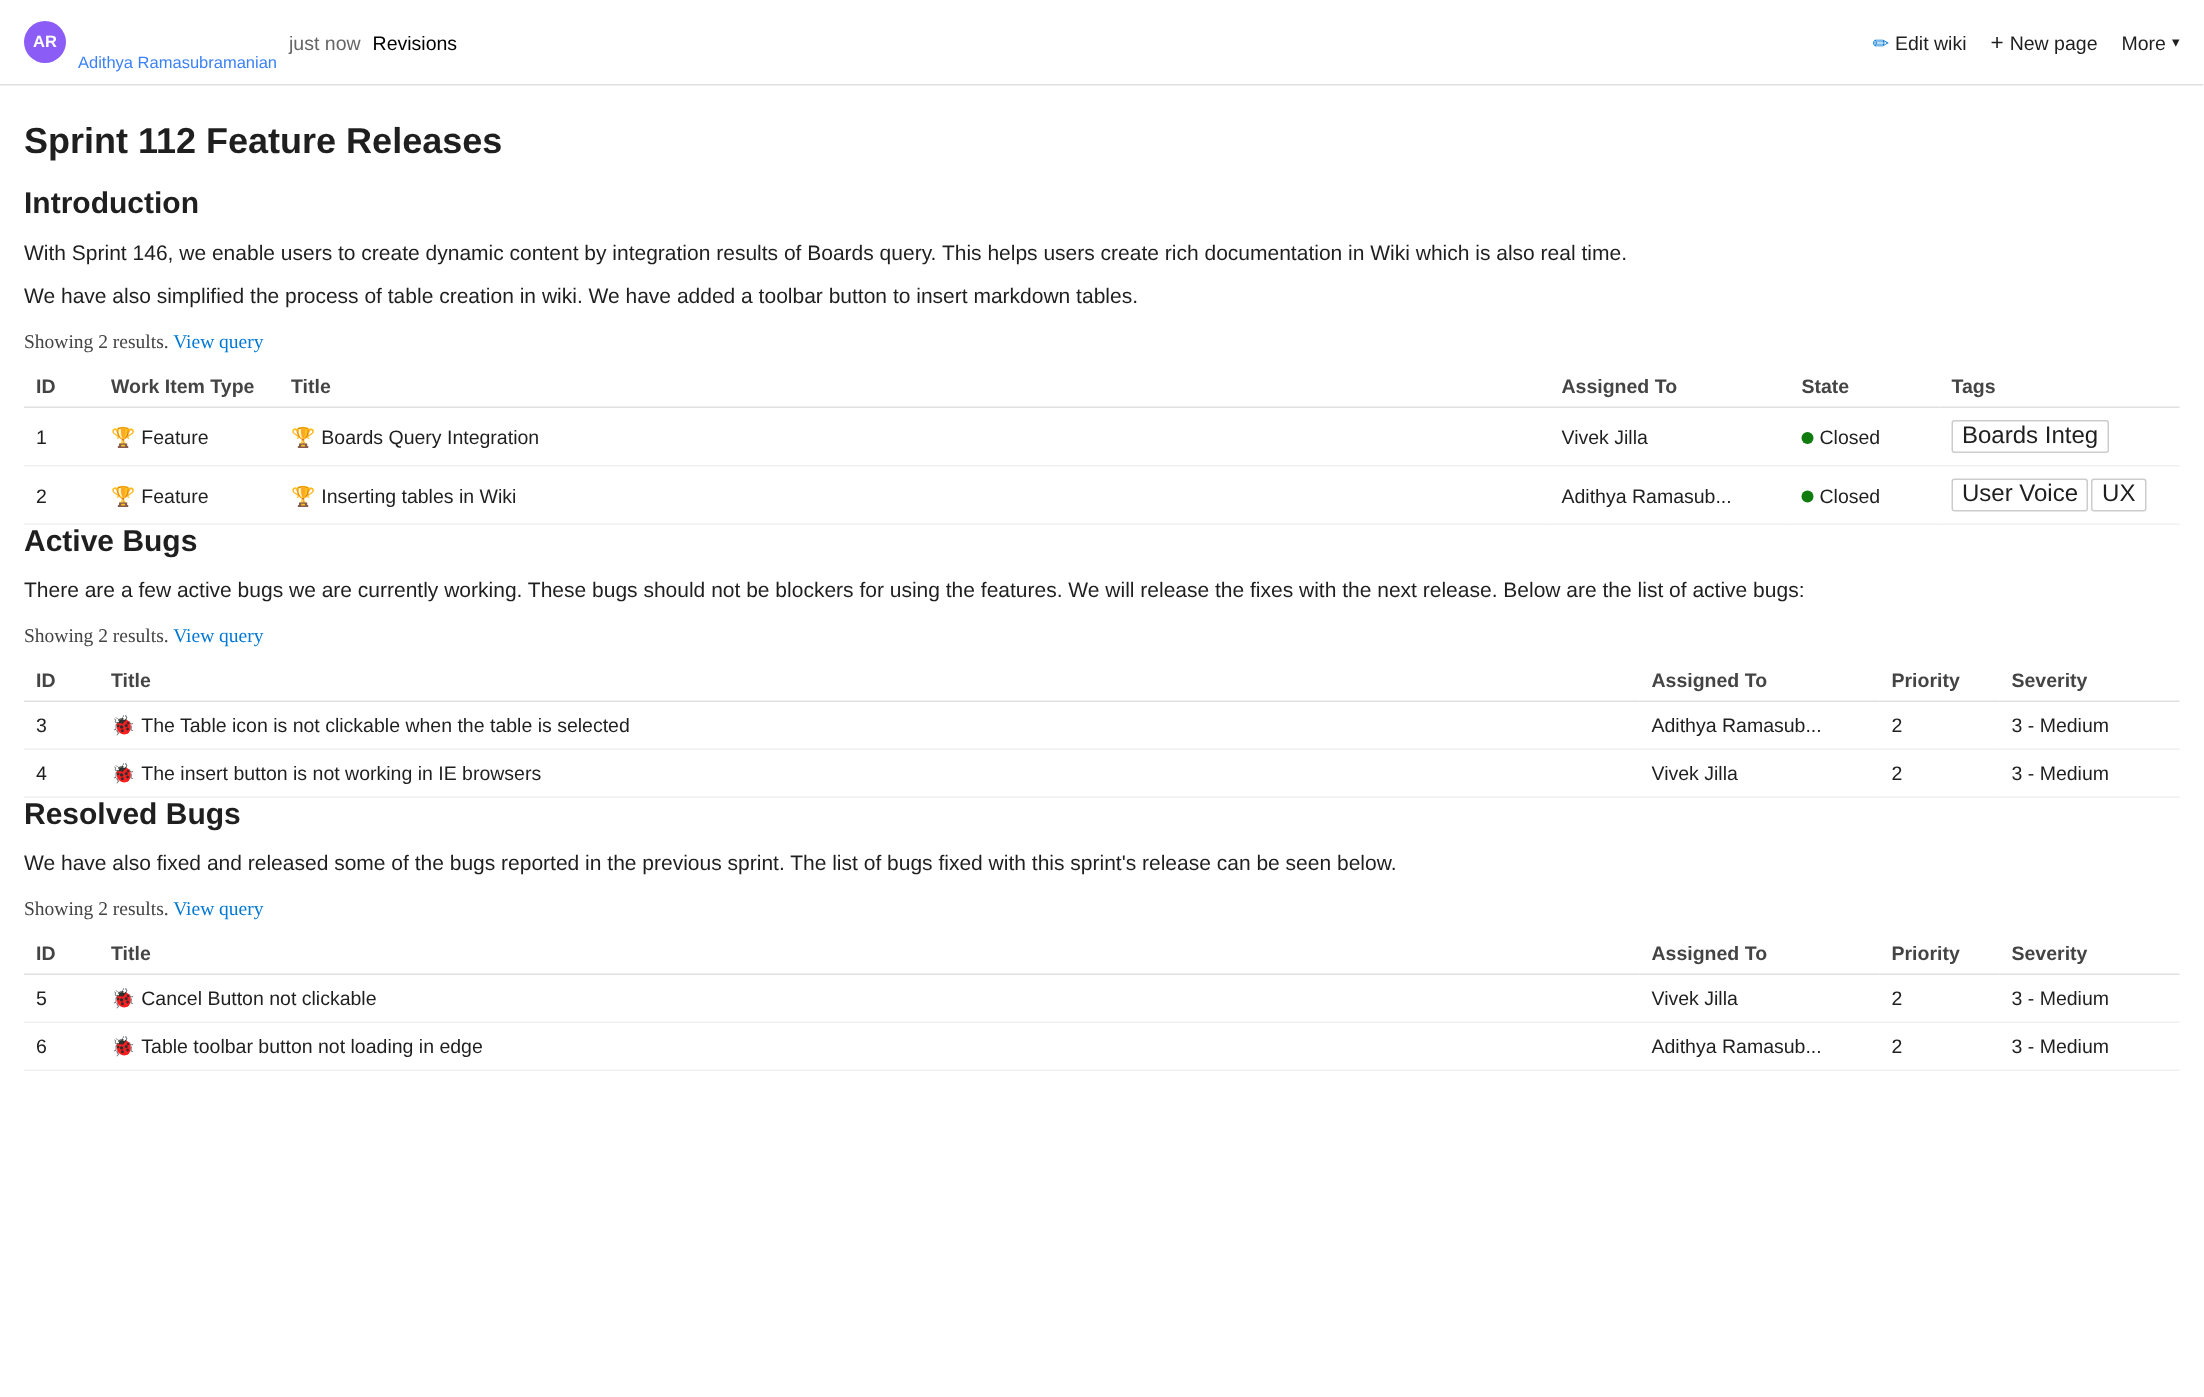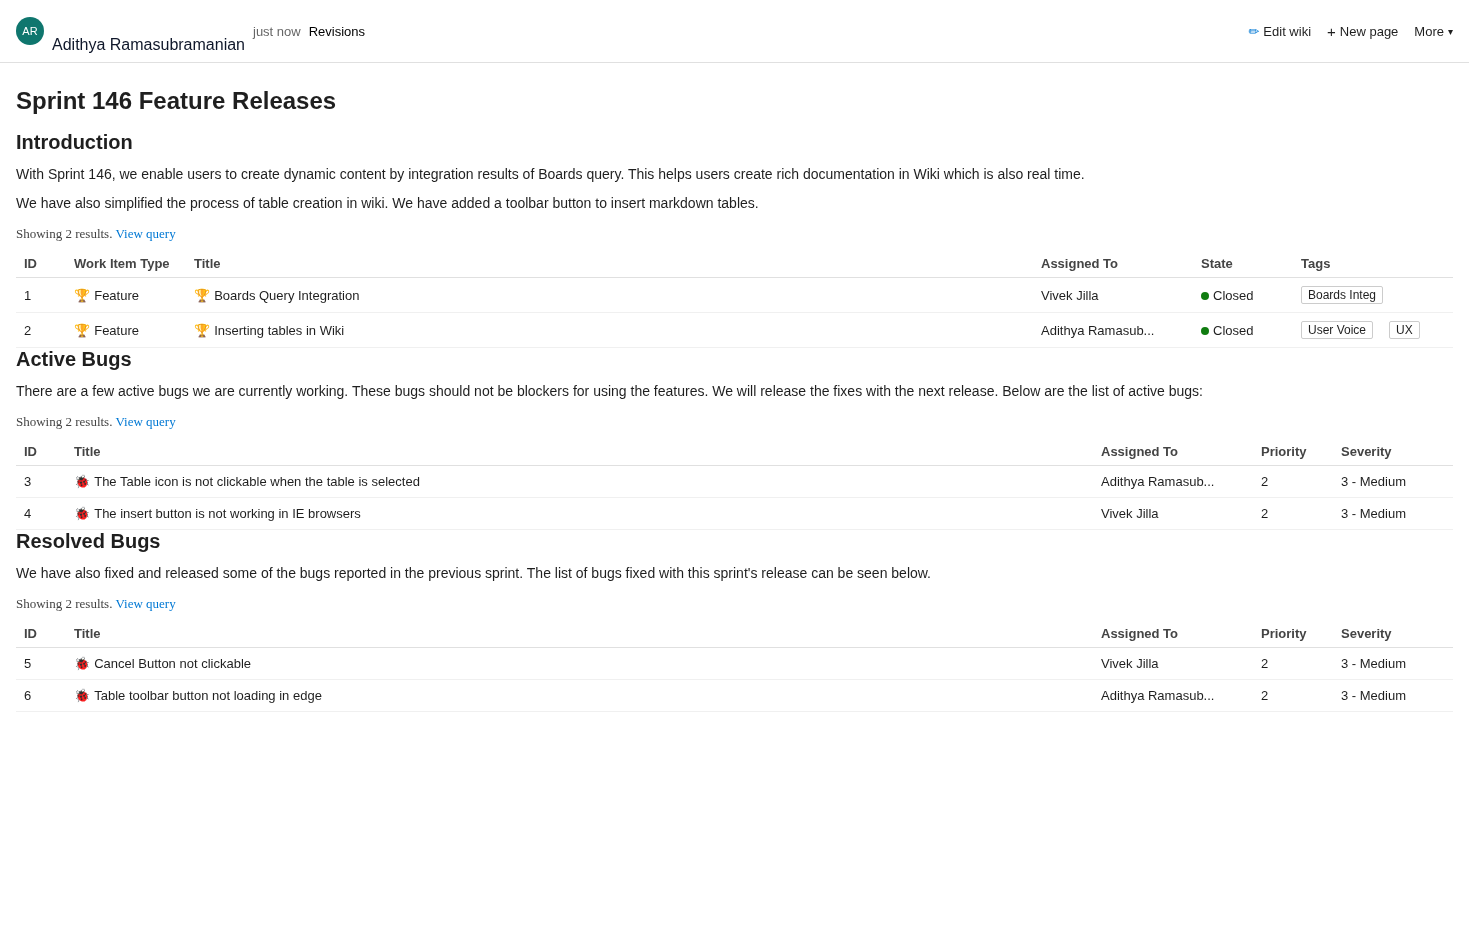--- a/index.html
+++ b/index.html
@@ -18,32 +18,32 @@
     }
     .header-left {
       display: flex;
       align-items: center;
       gap: 8px;
     }
     .avatar {
       width: 28px;
       height: 28px;
       border-radius: 50%;
-      background: #0f766e;
+      background: #8b5cf6;
       color: #fff;
       font-size: 11px;
-      font-weight: 400;
+      font-weight: 700;
       display: flex;
       align-items: center;
       justify-content: center;
       flex-shrink: 0;
     }
     .author-name {
-      font-size: 16px;
-      color: #0f172a;
+      font-size: 11px;
+      color: #3b82f6;
       margin-top: 28px;
     }
     .timestamp {
       font-size: 13px;
       color: #666;
     }
     .revisions-link {
       font-size: 13px;
       color: #000000;
       text-decoration: none;
@@ -131,22 +131,22 @@
       height: 8px;
       border-radius: 50%;
       margin-right: 4px;
     }
     .state-closed { background: #107c10; }
     .tag-badge {
       display: inline-block;
       padding: 1px 6px;
       border: 1px solid #ccc;
       border-radius: 2px;
-      font-size: 12px;
-      margin-right: 16px;
+      font-size: 16px;
+      margin-right: 2px;
       color: #1f1f1f;
     }
     .item-icon {
       display: inline-block;
       margin-right: 4px;
       font-size: 13px;
     }
     .feature-icon { color: #8764b8; }
     .bug-icon { color: #cc2222; }
   </style>
@@ -171,21 +171,21 @@
     </a>
     <a class="header-action">
       <span>More</span>
       <span style="font-size:10px;">▾</span>
     </a>
   </div>
 </div>
 
 <div class="page-content">
 
-  <h1 class="page-title">Sprint 146 Feature Releases</h1>
+  <h1 class="page-title">Sprint 112 Feature Releases</h1>
 
   <h2 class="section-title">Introduction</h2>
   <p class="intro-text">With Sprint 146, we enable users to create dynamic content by integration results of Boards query. This helps users create rich documentation in Wiki which is also real time.</p>
   <p class="intro-text">We have also simplified the process of table creation in wiki. We have added a toolbar button to insert markdown tables.</p>
 
   <p class="showing-results">
     <span>Showing 2 results.</span>
     <a>View query</a>
   </p>
 

